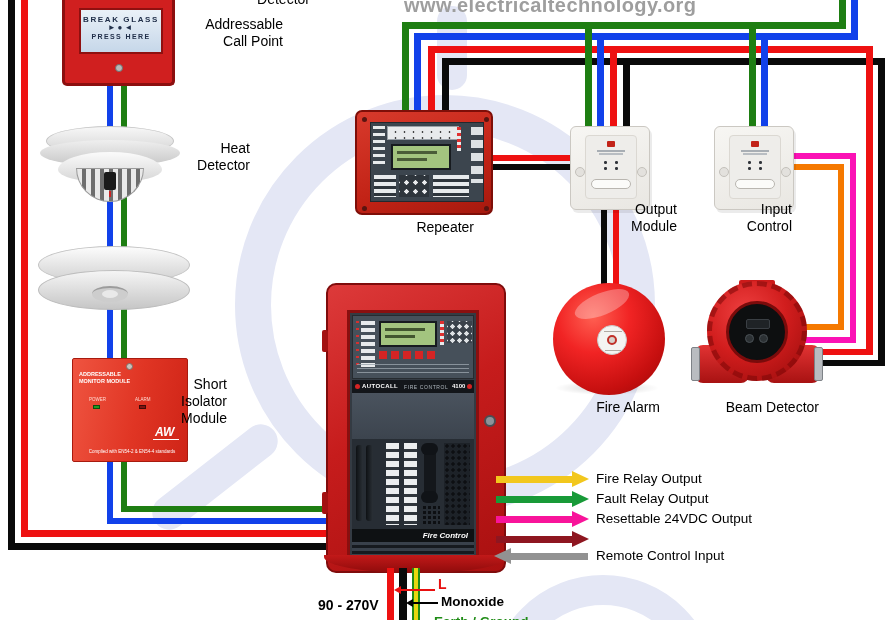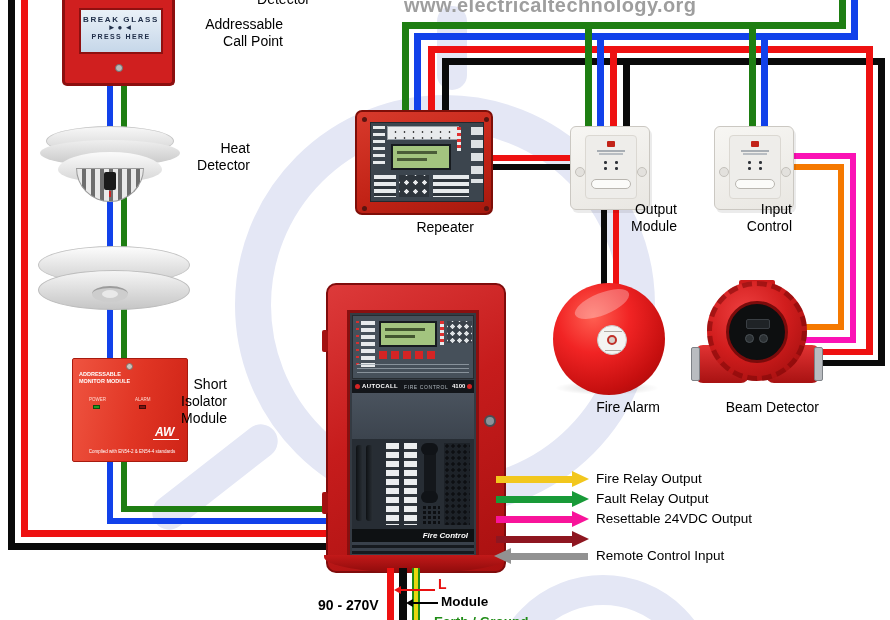--- a/index.html
+++ b/index.html
@@ -264,20 +264,20 @@
   <div class="head" style="left:572px;top:531px;border-left:17px solid #8e1620;"></div>
 
   <div class="head" style="left:494px;top:548px;border-right:17px solid #929292;"></div>
   <div class="shaft" style="left:511px;top:553px;width:77px;background:#929292;"></div>
   <span class="io-label" style="left:596px;top:548px;">Remote Control Input</span>
 
   <span style="left:318px;top:597px;font-size:14px;font-weight:bold;color:#000;">90 - 270V</span>
   <span style="left:438px;top:576px;font-size:14px;font-weight:bold;color:#e80f0f;">L</span>
   <div style="left:400px;top:589px;width:35px;height:2px;background:#e80f0f;"></div>
   <div style="left:394px;top:586px;width:0;height:0;border-top:4px solid transparent;border-bottom:4px solid transparent;border-right:7px solid #e80f0f;"></div>
-  <span style="left:441px;top:594px;font-size:13.5px;font-weight:bold;color:#000;">Module</span>
+  <span style="left:441px;top:594px;font-size:13.5px;font-weight:bold;color:#000;">Monoxide</span>
   <div style="left:412px;top:602px;width:26px;height:2px;background:#000;"></div>
   <div style="left:406px;top:599px;width:0;height:0;border-top:4px solid transparent;border-bottom:4px solid transparent;border-right:7px solid #000;"></div>
   <span style="left:434px;top:614px;font-size:13.5px;font-weight:bold;color:#1f8c16;">Earth / Ground</span>
 
   <div style="left:404px;top:-6px;font-size:20px;font-weight:bold;color:#9e9e9e;letter-spacing:0.4px;">www.electricaltechnology.org</div>
 
 </div>
 
 </body></html>

